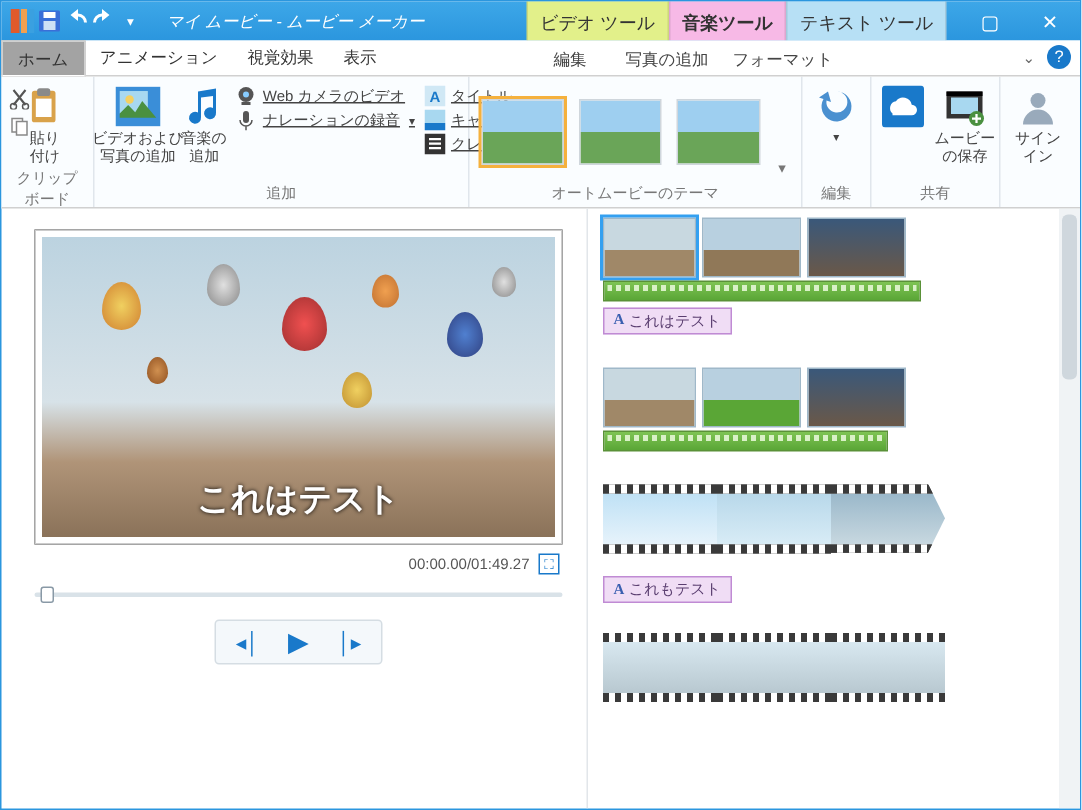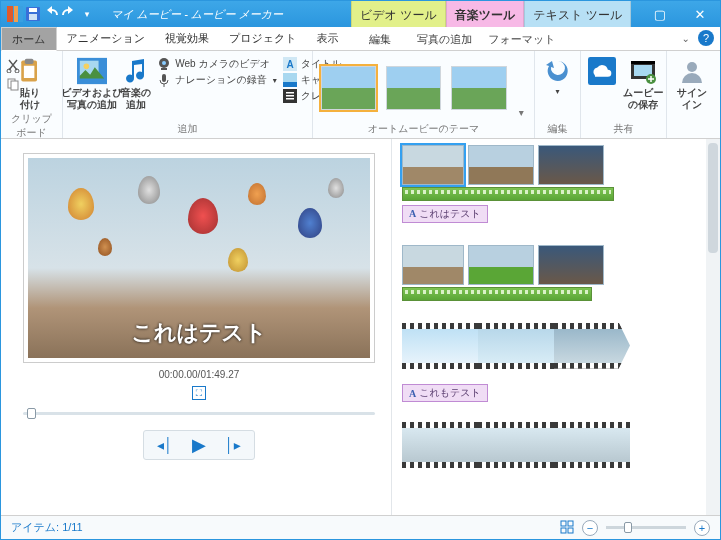--- a/index.html
+++ b/index.html
@@ -23,36 +23,36 @@
 .subtabs { position:absolute; left:350px; top:0; display:flex; height:24px;}
 .subtab { min-width:58px; padding:0 8px; display:flex; align-items:center; justify-content:center; color:#444;}
 .help-q { position:absolute; right:6px; top:3px; width:16px; height:16px; border-radius:50%; background:#1979ca; color:#fff; font-size:11px; display:flex; align-items:center; justify-content:center;}
 .caret { position:absolute; right:30px; top:6px; font-size:10px; color:#666;}
 .ribbon { height:88px; background:#fafdff; border-bottom:1px solid #d0d0d0; display:flex; font-size:10px; color:#444;}
 .group { border-right:1px solid #e0e6ec; padding:4px 6px 2px; display:flex; flex-direction:column; justify-content:space-between;}
 .group-label { text-align:center; font-size:10px; color:#777; padding-top:2px;}
 .group-body { display:flex; align-items:flex-start; gap:6px; flex:1;}
 .bigbtn { display:flex; flex-direction:column; align-items:center; width:46px; gap:2px; padding-top:2px;}
 .bigbtn .icn { width:30px; height:28px; }
-.bigbtn .lbl { text-align:center; font-size:10px; line-height:1.15;font-weight:bold;}
+.bigbtn .lbl { text-align:center; font-size:10px; line-height:1.15;}
 .smallstack { display:flex; flex-direction:column; gap:2px; padding-top:2px;}
-.smallitem { display:flex; align-items:center; gap:4px; font-size:10px; white-space:nowrap;}
+.smallitem { display:flex; align-items:center; gap:4px; font-size:10px; white-space:nowrap;text-decoration:underline;}
 .smallitem .si { width:14px; height:14px; display:inline-flex;}
 .theme-thumb { width:58px; height:44px; border:1px solid #cfd6dc; background:linear-gradient(#9ecff0 50%,#6aa558 50%); margin:2px; display:inline-block;}
 .theme-thumb.sel{ outline:2px solid #f5b13d;}
 .themes{ display:flex; align-items:center;}
 .drop-corner { width:14px; height:60px; display:flex; flex-direction:column; justify-content:flex-end; align-items:center; color:#777;}
 .icn svg, .si svg { width:100%; height:100%; }
 .content { flex:1; display:flex; overflow:hidden;}
 .preview-pane { width:390px; padding:14px 12px 6px 18px; display:flex; flex-direction:column; align-items:center;}
 .preview-frame { width:352px; height:210px; border:1px solid #ccc; background:#000; position:relative; display:flex; align-items:center; justify-content:center; box-shadow:0 0 0 4px #fff inset;}
 .preview-sky { position:absolute; inset:4px; background:linear-gradient(#bcd3e0 0%,#d7e2e8 55%,#b09478 75%,#8a7259 100%);}
 .balloon{position:absolute;border-radius:50% 50% 50% 50%/60% 60% 40% 40%;}
 .caption-over { position:absolute; bottom:14px; left:0; right:0; text-align:center; color:#fff; font-size:22px; font-weight:bold; text-shadow:0 0 3px #000;}
-.time-row { width:352px; display:flex; justify-content:flex-end; align-items:center; gap:6px; font-size:10px; color:#555; padding:6px 2px;flex-direction:column;}
+.time-row { width:352px; display:flex; justify-content:flex-end; align-items:center; gap:6px; font-size:10px; color:#555; padding:6px 2px;}
 .fs-icn { width:14px; height:14px; border:1px solid #1979ca; color:#1979ca; font-size:9px; display:flex; align-items:center; justify-content:center;}
 .seek { width:352px; height:14px; position:relative;}
 .seek-track { position:absolute; left:0; right:0; top:6px; height:3px; background:#d9e2e8; border-radius:2px;}
 .seek-thumb { position:absolute; left:4px; top:2px; width:9px; height:11px; background:#fff; border:1px solid #8999a6; border-radius:2px;}
 .transport { display:flex; gap:4px; margin-top:10px; border:1px solid #d5dde3; border-radius:3px; padding:3px 6px; background:#f4f8fb;}
 .tbtn { width:30px; height:22px; display:flex; align-items:center; justify-content:center; color:#1979ca; font-size:14px;}
 .tbtn.play{ font-size:18px;}
 .timeline-pane { flex:1; border-left:1px solid #e2e6ea; overflow:hidden; padding:6px 0 0 10px; position:relative;}
 .clip-row { display:flex; gap:4px; margin-bottom:2px;}
 .clip { height:40px; border:1px solid #9fb8c9; background:linear-gradient(#a8cde6,#bcd6e8);}
@@ -119,21 +119,20 @@
       <div class="win-btn">—</div>
       <div class="win-btn">▢</div>
       <div class="win-btn">✕</div>
     </div>
   </div>
 
   <div class="tabbar">
     <div class="tab active">ホーム</div>
     <div class="tab">アニメーション</div>
     <div class="tab">視覚効果</div>
-    <div class="tab">プロジェクト</div>
     <div class="tab">表示</div>
     <div class="subtabs">
       <div class="subtab">編集</div>
       <div class="subtab">写真の追加</div>
       <div class="subtab">フォーマット</div>
     </div>
     <span class="caret">⌄</span>
     <span class="help-q">?</span>
   </div>
 
@@ -364,29 +363,13 @@
         <div class="film" style="background:linear-gradient(#d8e8f0,#b8c8d0)"></div>
         <div class="film" style="background:linear-gradient(#d8e8f0,#b8c8d0)"></div>
       </div>
 
       <div class="vscroll">
           <div class="vscroll-thumb"></div>
         </div>
     </div>
   </div>
 
-  <div class="statusbar">
-    <span>アイテム: 1/11</span>
-    <div class="status-right">
-      <span><svg width="14" height="14" viewBox="0 0 14 14">
-            <rect x="1" y="1" width="5" height="5" fill="none" stroke="#1979ca"></rect>
-            <rect x="8" y="1" width="5" height="5" fill="none" stroke="#1979ca"></rect>
-            <rect x="1" y="8" width="5" height="5" fill="none" stroke="#1979ca"></rect>
-            <rect x="8" y="8" width="5" height="5" fill="none" stroke="#1979ca"></rect>
-          </svg></span>
-      <span class="circ-btn">−</span>
-      <div class="zoom-track">
-          <div class="zoom-thumb"></div>
-        </div>
-      <span class="circ-btn">+</span>
-    </div>
-  </div>
 </div>
 
 </body></html>

